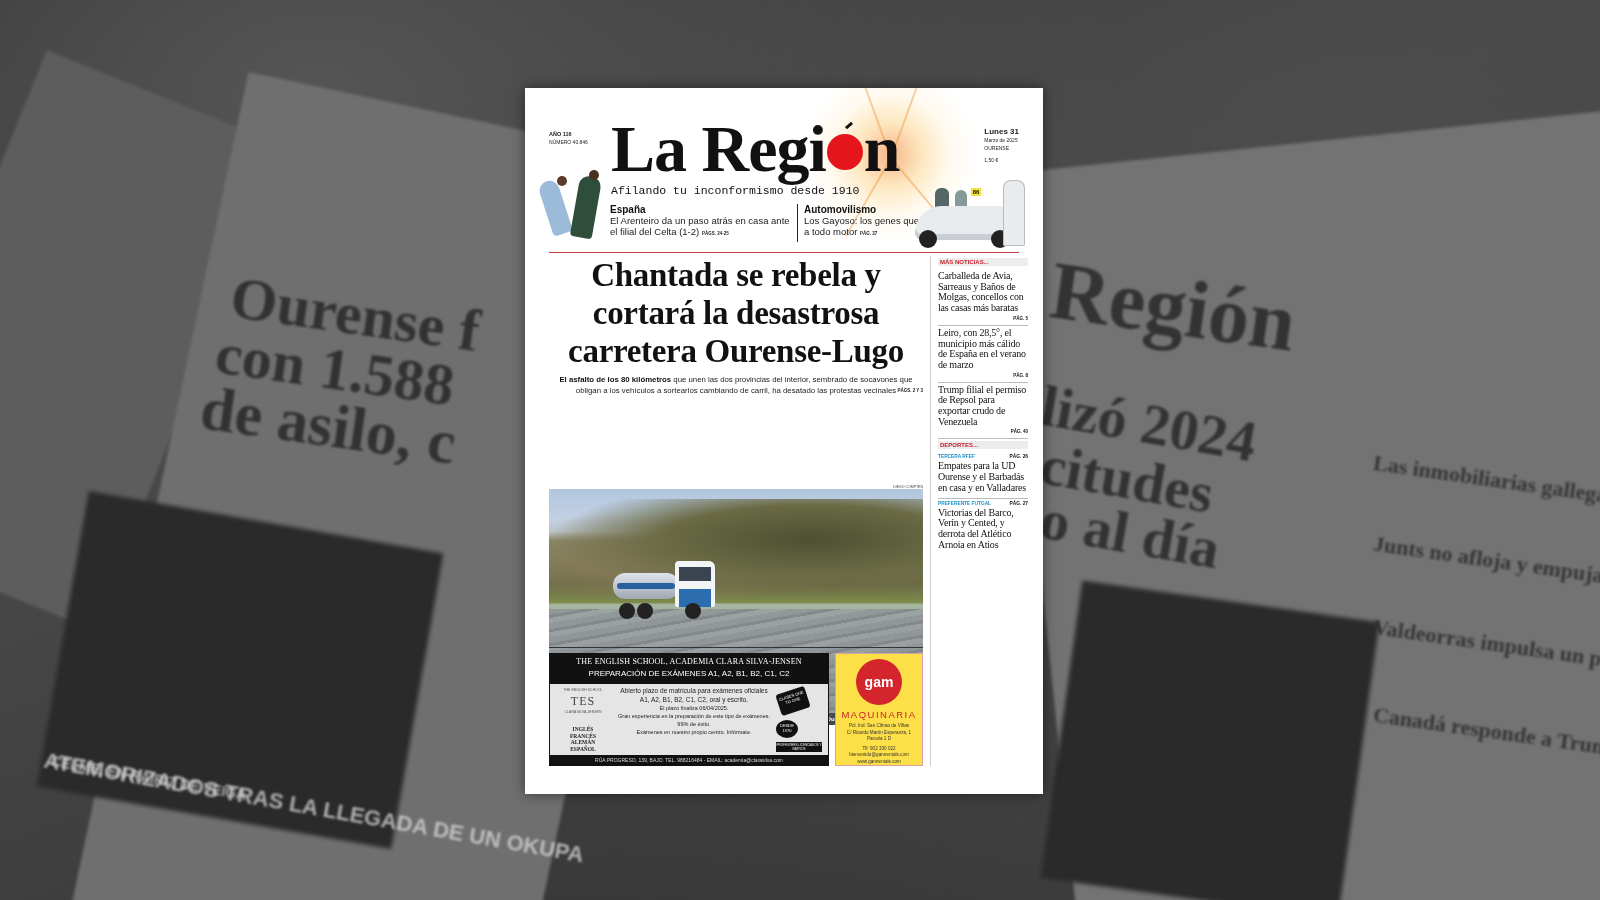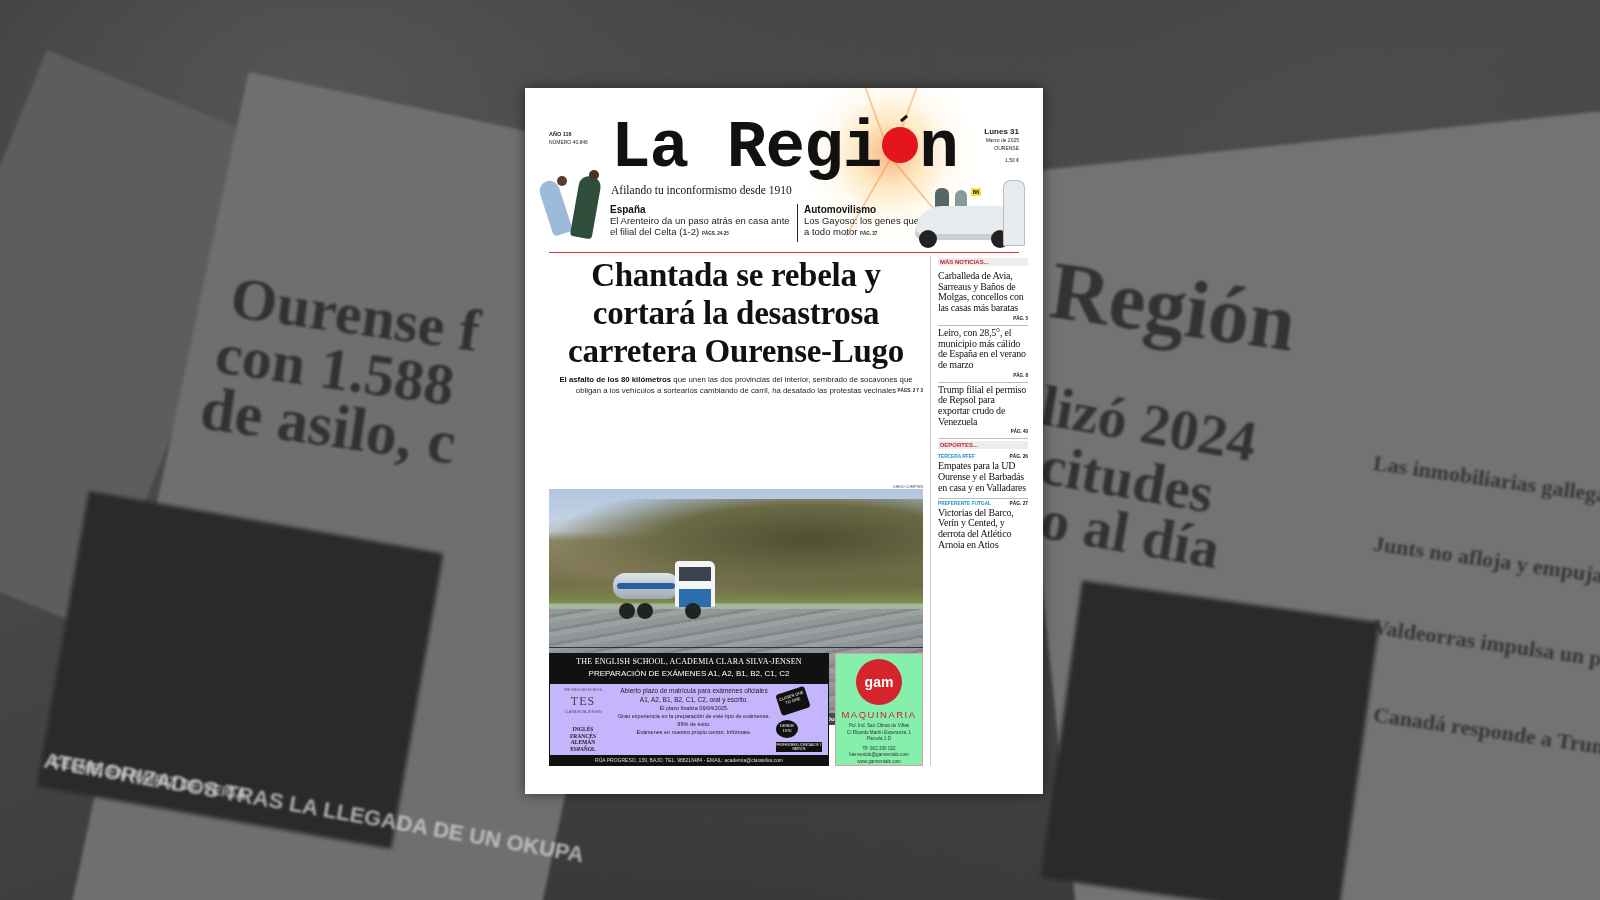--- a/index.html
+++ b/index.html
@@ -38,27 +38,27 @@
       position: absolute; left: 525px; top: 88px; width: 518px; height: 706px;
       background: #fff; overflow: hidden; box-shadow: 0 0 12px rgba(0,0,0,.5);
       color: #111;
     }
     .masthead { position: absolute; left: 0; top: 0; width: 518px; height: 165px; }
     .burst { position: absolute; left: 270px; top: -10px; width: 190px; height: 170px;
       background: radial-gradient(circle at 50% 45%, rgba(240,120,40,.55) 0%, rgba(250,190,80,.35) 25%, rgba(255,220,150,.15) 45%, transparent 65%); }
     .burst-ray { position: absolute; left: 365px; top: 70px; width: 2px; height: 90px; background: rgba(235,150,60,.45); transform-origin: top center; }
     .meta-left { position: absolute; left: 24px; top: 42px; font-size: 5px; line-height: 8px; color: #222; }
     .meta-left b { font-size: 5.5px; }
-    .logo { position: absolute; left: 86px; top: 28px; font-family: Liberation Mono, monospace; font-weight: bold;
+    .logo { position: absolute; left: 86px; top: 28px; font-family: Liberation Serif, serif; font-weight: bold;
       font-size: 66px; letter-spacing: -1px; color: #111; line-height: 1; white-space: nowrap; }
     .logo .dot { display: inline-block; width: 36px; height: 36px; background: #e4161b; border-radius: 50%;
       vertical-align: middle; margin: 0 1px 8px 1px; position: relative; }
     .logo .dot::before { content: ""; position: absolute; left: 18px; top: -10px; width: 8px; height: 3px; background: #111; transform: rotate(-40deg); }
-    .tagline { position: absolute; left: 86px; top: 96px; font-family: Liberation Serif, serif; font-size: 11.5px; color: #111; white-space: nowrap; }
-    .meta-right { position: absolute; right: 24px; top: 40px; text-align: right; font-size: 5px; line-height: 8px; color: #222; }
+    .tagline { position: absolute; left: 86px; top: 96px; font-family: Liberation Mono, monospace; font-size: 11.5px; color: #111; white-space: nowrap; }
+    .meta-right { position: absolute; right: 24px; top: 40px; font-size: 5px; line-height: 8px; color: #222; }
     .meta-right .day { font-size: 8px; font-weight: bold; }
     .teaser { position: absolute; top: 116px; }
     .teaser .kicker { font-size: 10px; font-weight: bold; color: #111; }
     .teaser .ttext { font-size: 9.5px; line-height: 11px; color: #222; }
     .teaser .pg { font-size: 4.5px; font-weight: bold; }
     .teaser.t1 { left: 85px; width: 180px; }
     .teaser.t2 { left: 272px; width: 140px; padding-left: 6px; border-left: 1px solid #222; height: 38px; }
     .players { position: absolute; left: 8px; top: 88px; width: 80px; height: 77px; }
     .players .p1 { position: absolute; left: 12px; top: 4px; width: 20px; height: 55px; background: #9bbbd8; border-radius: 10px 10px 4px 4px; transform: rotate(-18deg); }
     .players .p2 { position: absolute; left: 42px; top: 0px; width: 22px; height: 62px; background: #2f4d3b; border-radius: 10px 10px 4px 4px; transform: rotate(10deg); }
@@ -95,35 +95,35 @@
     .truck .cab { position: absolute; left: 62px; top: 2px; width: 40px; height: 46px; background: #f2f4f6; border-radius: 4px 6px 2px 2px; }
     .truck .glass { position: absolute; left: 66px; top: 8px; width: 32px; height: 14px; background: #3a4450; }
     .truck .grill { position: absolute; left: 66px; top: 30px; width: 32px; height: 18px; background: #2c6db0; }
     .truck .wh1, .truck .wh2, .truck .wh3 { position: absolute; top: 44px; width: 16px; height: 16px; background: #222; border-radius: 50%; }
     .truck .wh1 { left: 6px; } .truck .wh2 { left: 24px; } .truck .wh3 { left: 72px; }
     .caption { position: absolute; left: 0; bottom: 0; width: 374px; height: 12px; background: rgba(40,48,56,.72);
       color: #fff; font-size: 6px; font-weight: bold; line-height: 12px; padding-left: 4px; box-sizing: border-box; }
 
     
     .ad-rule { position: absolute; left: 24px; top: 559px; width: 374px; height: 1px; background: #333; }
-    .ad-school { position: absolute; left: 24px; top: 565px; width: 280px; height: 113px; border: 1px solid #111; box-sizing: border-box; background: #c4b5fd; }
+    .ad-school { position: absolute; left: 24px; top: 565px; width: 280px; height: 113px; border: 1px solid #111; box-sizing: border-box; background: #e5e5e5; }
     .ad-school .bar { background: #111; color: #fff; text-align: center; font-size: 8px; line-height: 12px; padding-top: 2px; height: 30px; box-sizing: border-box; }
     .ad-school .bar .l1 { font-family: "Liberation Serif", serif; letter-spacing: .2px; }
     .ad-school .logo-tes { position: absolute; left: 6px; top: 34px; width: 54px; text-align: center; }
     .ad-school .logo-tes .arc { font-size: 3.5px; color: #555; }
     .ad-school .logo-tes .tes { font-family: "Liberation Serif", serif; font-size: 12px; color: #444; letter-spacing: 1px; line-height: 18px; }
     .ad-school .logo-tes .sub { font-size: 3.5px; color: #555; }
     .ad-school .langs { position: absolute; left: 6px; top: 72px; width: 54px; text-align: center; font-family: "Liberation Serif", serif; font-weight: bold; font-size: 5.5px; line-height: 6.5px; color: #222; }
     .ad-school .body { position: absolute; left: 64px; top: 33px; width: 160px; text-align: center; font-size: 6.5px; line-height: 8.5px; color: #222; }
     .ad-school .body .small { font-size: 5.5px; line-height: 8px; }
     .ad-school .badge1 { position: absolute; left: 228px; top: 36px; width: 30px; height: 22px; background: #111; color: #fff; font-size: 4px; line-height: 5px; text-align: center; padding-top: 3px; box-sizing: border-box; transform: rotate(-18deg); border-radius: 3px; }
     .ad-school .badge2 { position: absolute; left: 226px; top: 66px; width: 22px; height: 18px; background: #111; color: #fff; font-size: 4px; line-height: 5px; text-align: center; padding-top: 3px; box-sizing: border-box; border-radius: 50%; }
     .ad-school .badge3 { position: absolute; left: 226px; top: 88px; width: 46px; height: 10px; background: #111; color: #fff; font-size: 3px; line-height: 4px; text-align: center; padding-top: 1px; box-sizing: border-box; }
     .ad-school .footer { position: absolute; left: 0; bottom: 0; width: 278px; height: 10px; background: #111; color: #ddd; font-size: 5px; line-height: 10px; text-align: center; }
-    .ad-gam { position: absolute; left: 310px; top: 565px; width: 88px; height: 113px; border: 1px solid #d9a0a6; box-sizing: border-box; text-align: center; background: #86efac; }
+    .ad-gam { position: absolute; left: 310px; top: 565px; width: 88px; height: 113px; border: 1px solid #d9a0a6; box-sizing: border-box; text-align: center; background: #fde047; }
     .ad-gam .circle { width: 46px; height: 46px; border-radius: 50%; background: #d4242c; margin: 5px auto 0; color: #fff; font-weight: bold; font-size: 14px; line-height: 46px; }
     .ad-gam .brand { font-size: 9.5px; letter-spacing: 1.5px; color: #c8232c; margin-top: 4px; }
     .ad-gam .addr { font-size: 4.6px; line-height: 6.5px; color: #333; margin-top: 3px; }
 
     
     .rcol { position: absolute; left: 405px; top: 168px; width: 90px; border-left: 1px solid #ccc; padding-left: 7px; height: 510px; }
     .section-tag { background: #ececec; color: #c8232c; font-size: 6px; font-weight: bold; padding: 1px 2px; margin: 2px 0 3px; }
     .ritem { border-bottom: 1px solid #bbb; padding: 2px 0 4px; }
     .ritem .t { font-family: "Liberation Serif", serif; font-size: 10px; line-height: 10.7px; color: #111; letter-spacing: -.2px; }
     .ritem .pg { text-align: right; font-size: 4.5px; font-weight: bold; margin-top: 2px; color: #111; }

